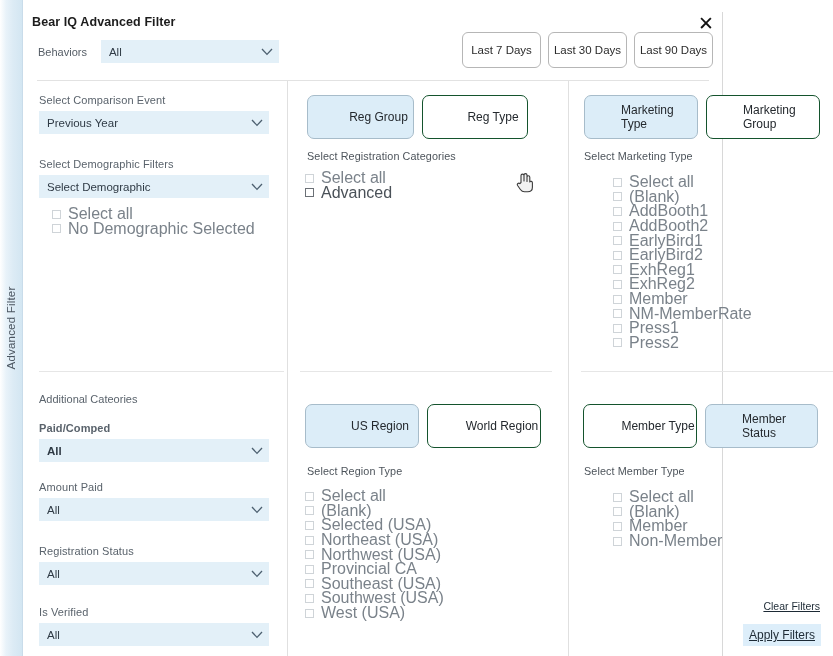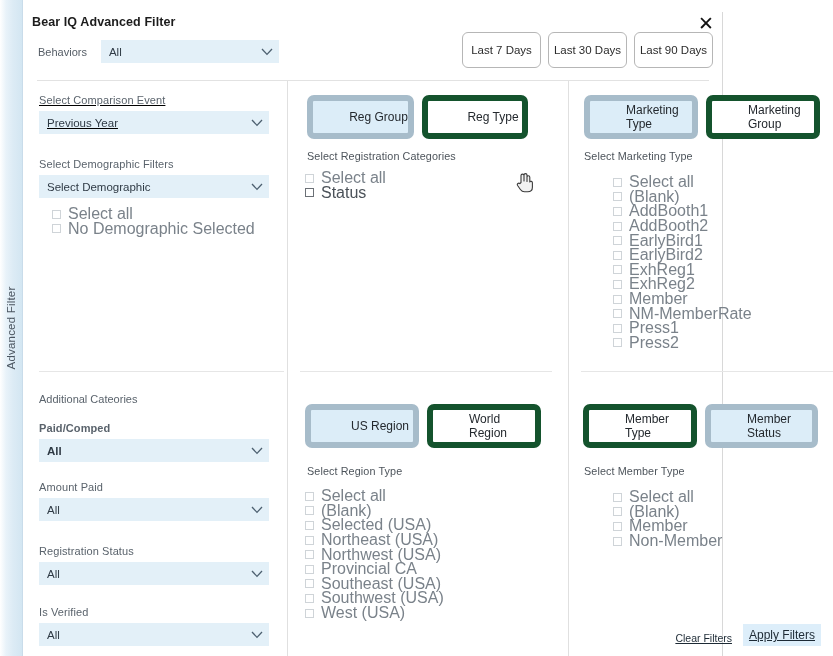--- a/index.html
+++ b/index.html
@@ -177,21 +177,21 @@
   .chk-lbl.dark { color: #4a5158; }
 
   
   .toggle-row {
     position: absolute;
     display: flex;
     gap: 8px;
   }
   .tgl {
     height: 44px;
-    border: 6px solid #14532d;
+    border: 1px solid #14532d;
     border-radius: 7px;
     background: #ffffff;
     font-size: 12px;
     color: #24292e;
     display: flex; align-items: center; justify-content: center;
     cursor: pointer;
     font-family: "Liberation Sans", sans-serif;
     padding-left: 36px;
   }
   .tgl.active {
@@ -209,21 +209,21 @@
   .hdr-group-label {
     position: absolute;
     font-size: 11px;
     color: #5a636c;
   }
 
   
   .footer-actions {
     position: absolute;
     right: 12px; bottom: 13px;
-    display: flex; align-items: flex-end; gap: 10px;
+    display: flex; align-items: flex-end; gap: 10px; flex-direction: column;
   }
   .link-btn {
     font-size: 10.5px;
     color: #1d2a35;
     text-decoration: underline;
     cursor: pointer;
     padding: 2px 1px;
   }
   .link-btn.apply {
     font-size: 12px;
@@ -269,21 +269,21 @@
       <div class="date-btn">Last 7 Days</div>
       <div class="date-btn">Last 30 Days</div>
       <div class="date-btn">Last 90 Days</div>
     </div>
 
     <div class="hdr-rule"></div>
 
     <div class="col col-1">
       <div class="col-inner">
 
-        <div class="fld" style="top:13px;text-decoration:underline;">
+        <div class="fld" style="top:13px;">
           <div class="fld-label">Select Comparison Event</div>
           <div class="sel">
             <span>Previous Year</span>
             <span class="chev">
               <svg viewBox="0 0 12 8" width="12" height="8">
                   <path d="M1 1 L6 6.4 L11 1" fill="none" stroke="#4d6070" stroke-width="1.3"></path>
                 </svg>
             </span>
           </div>
         </div>
@@ -376,21 +376,21 @@
 
         <div class="sec-label" style="left:19px; top:69px;">Select Registration Categories</div>
 
         <div class="chk-list" style="left:17px; top:90px;">
             <div class="chk-row">
               <span class="chk"></span>
               <span class="chk-lbl">Select all</span>
             </div>
             <div class="chk-row">
               <span class="chk dark"></span>
-              <span class="chk-lbl dark">Status</span>
+              <span class="chk-lbl dark">Advanced</span>
             </div>
           </div>
 
         <div class="inner-rule" style="left:12px; width:252px; top:290px;"></div>
 
         <div class="toggle-row" style="left:17px; top:323px;">
           <div class="tgl active" style="width:114px;">US Region</div>
           <div class="tgl" style="width:114px;">World Region</div>
         </div>
 

